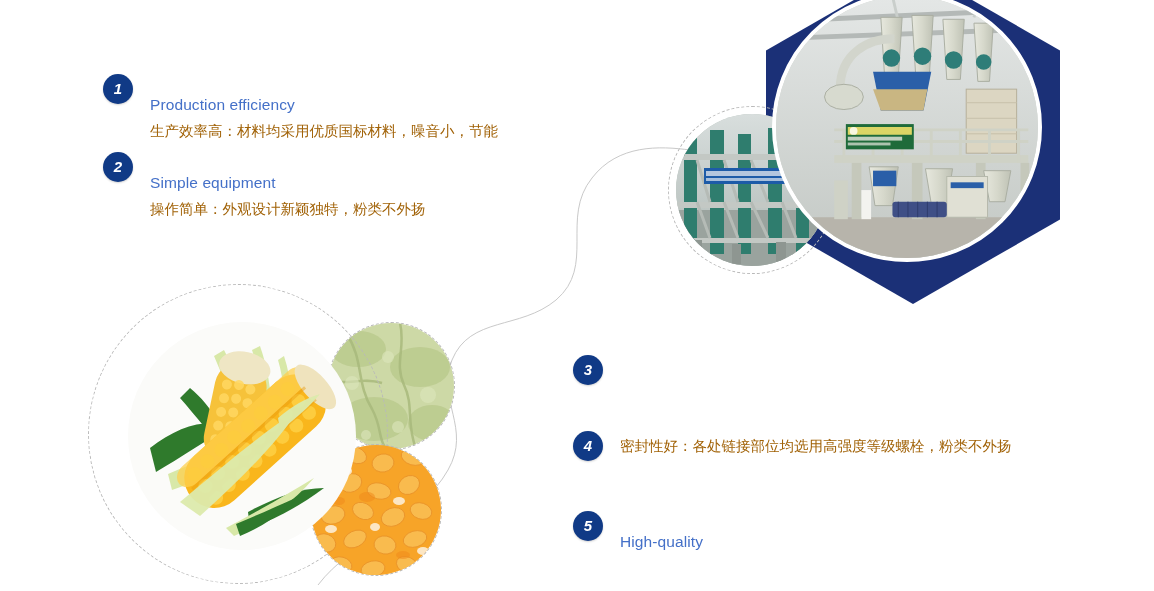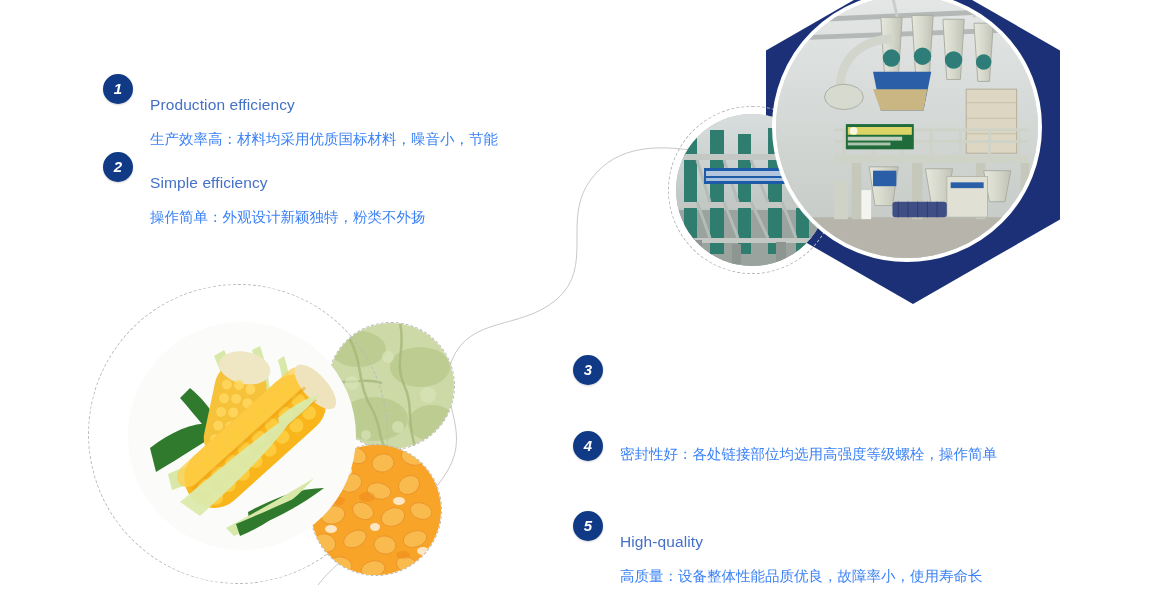--- a/index.html
+++ b/index.html
@@ -45,25 +45,25 @@
   .ftext { display: block; }
   .ftitle {
     color: #4470c8;
     font-size: 15.5px;
     line-height: 19px;
     white-space: nowrap;
     letter-spacing: .1px;
     margin-top: 23px;
   }
   .fdesc {
-    color: #3b82f6;
+    color: #a16207;
     font-size: 14.5px;
     line-height: 21px;
     white-space: nowrap;
-    margin-top: 15px;
+    margin-top: 7px;
   }
 
   
   #hex-wrap {
     position: absolute;
     left: 766px;
     top: -34px;
     width: 294px;
     height: 338px;
     z-index: 10;
@@ -441,37 +441,36 @@
     <div class="badge">1</div>
     <div class="ftext">
       <div class="ftitle">Production efficiency</div>
       <div class="fdesc">生产效率高：材料均采用优质国标材料，噪音小，节能</div>
     </div>
   </div>
 
   <div class="feature" style="left:103px; top:150px;">
     <div class="badge">2</div>
     <div class="ftext">
-      <div class="ftitle">Simple efficiency</div>
+      <div class="ftitle">Simple equipment</div>
       <div class="fdesc">操作简单：外观设计新颖独特，粉类不外扬</div>
     </div>
   </div>
 
   <div class="feature" style="left:573px; top:353px;">
     <div class="badge">3</div>
   </div>
 
   <div class="feature" style="left:573px; top:429px;">
     <div class="badge">4</div>
     <div class="ftext">
-      <div class="fdesc">密封性好：各处链接部位均选用高强度等级螺栓，操作简单</div>
+      <div class="fdesc">密封性好：各处链接部位均选用高强度等级螺栓，粉类不外扬</div>
     </div>
   </div>
 
   <div class="feature" style="left:573px; top:509px;">
     <div class="badge">5</div>
     <div class="ftext">
       <div class="ftitle">High-quality</div>
-      <div class="fdesc">高质量：设备整体性能品质优良，故障率小，使用寿命长</div>
     </div>
   </div>
 
 </div>
 
 </body></html>

